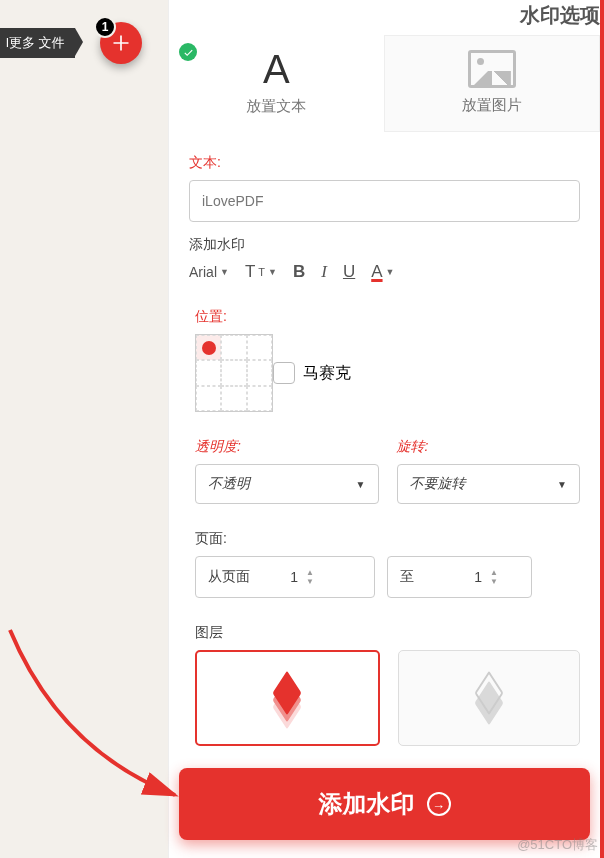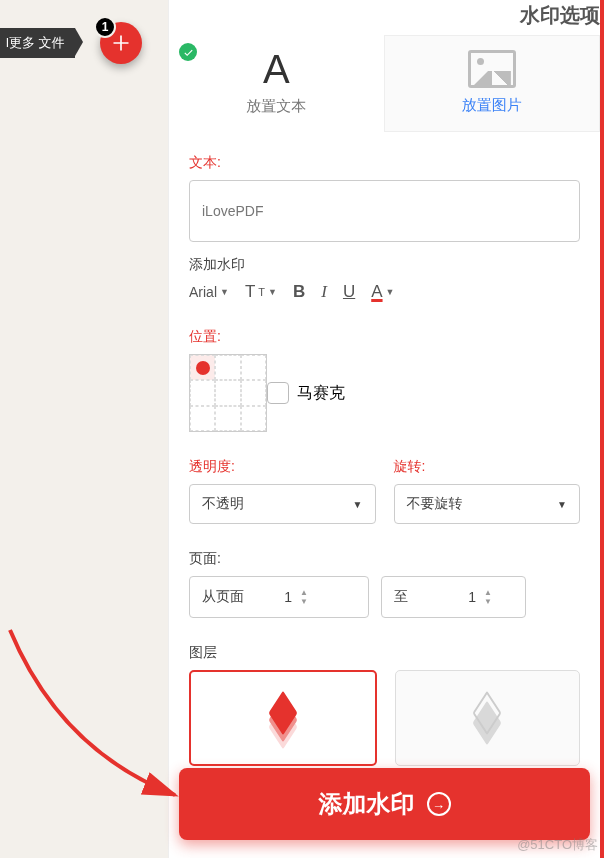--- a/index.html
+++ b/index.html
@@ -49,21 +49,21 @@
       color: #555; padding: 2px 0 6px;
     }
     .tabs { display: flex; }
     .tab {
       flex: 1; text-align: center; padding: 14px 0 16px;
       position: relative; cursor: pointer; background: #fff;
     }
     .tab.inactive { background: #fafafa; border: 1px solid #eee; }
     .tab-icon { font-size: 40px; line-height: 1; color: #333; }
     .tab.inactive .tab-icon,
-    .tab.inactive .tab-label { color: #3b82f6; }
+    .tab.inactive .tab-label { color: #737373; }
     .tab-label { margin-top: 8px; font-size: 15px; color: #777; }
     .check-badge {
       position: absolute; top: 8px; left: 10px;
       width: 18px; height: 18px; border-radius: 50%;
       background: #2ab865; display: flex; align-items: center; justify-content: center;
     }
     .check-badge svg { width: 11px; height: 11px; fill: #fff; }
     .image-icon {
       width: 48px; height: 38px; margin: 0 auto;
       border: 3px solid #bdbdbd; border-radius: 3px; position: relative;
@@ -77,51 +77,51 @@
       content: ""; position: absolute; bottom: 0; left: 2px; right: 2px;
       height: 14px;
       background: linear-gradient(135deg, transparent 45%, #bdbdbd 46%) 0 0/50% 100% no-repeat,
                   linear-gradient(45deg, transparent 50%, #bdbdbd 51%) 100% 0/55% 100% no-repeat;
     }
     .body { padding: 22px 20px 10px; }
     .label-red { color: #e5322d; font-size: 14px; margin-bottom: 8px; display: block; }
     .label-dark { color: #444; font-size: 14px; margin-bottom: 8px; display: block; }
     .text-input {
       width: 100%; border: 1px solid #ccc; border-radius: 4px;
-      padding: 22px 12px; font-size: 14px; color: #777;
+      padding: 12px 12px; font-size: 14px; color: #777;
     }
     .fmt-section { margin-top: 14px; }
     .toolbar {
       margin-top: 4px; display: flex; align-items: center; gap: 16px;
       font-size: 14px; color: #555;
     }
     .toolbar .seg { display: flex; align-items: center; gap: 3px; cursor: pointer; }
     .toolbar .caret { font-size: 9px; color: #666; }
     .bold { font-weight: bold; font-size: 17px; }
     .italic { font-style: italic; font-family: Georgia, serif; font-size: 17px; }
     .underline { text-decoration: underline; font-size: 17px; }
     .fontcolor { text-decoration: underline; text-decoration-color: #e5322d; text-decoration-thickness: 3px; font-size: 17px; }
-    .section { margin-top: 26px; }
+    .section { margin-top: 26px; margin-left: 6px; }
     .pos-row { display: flex; align-items: center; }
     .pos-grid {
       width: 78px; height: 78px; border: 1px solid #ccc;
       display: grid; grid-template: repeat(3,1fr)/repeat(3,1fr);
     }
     .pos-cell { border: 1px dashed #ddd; position: relative; cursor: pointer; }
     .pos-cell.sel { background: #fcebea; }
     .pos-cell.sel::after {
       content: ""; position: absolute; top: 50%; left: 50%;
       width: 14px; height: 14px; margin: -7px 0 0 -7px;
       border-radius: 50%; background: #e5322d;
     }
     .mosaic { display: flex; align-items: center; gap: 8px; }
     .checkbox {
       width: 22px; height: 22px; border: 1px solid #bbb; border-radius: 4px; background: #fff;
     }
-    .two-col { display: flex; gap: 18px; }
+    .two-col { display: flex; gap: 18px; font-style: italic; }
     .col { flex: 1; }
     .select {
       width: 100%; border: 1px solid #ccc; border-radius: 4px;
       padding: 10px 12px; font-size: 14px; color: #444;
       display: flex; justify-content: space-between; align-items: center;
       cursor: pointer; background: #fff;
     }
     .select .caret { font-size: 10px; }
     .page-row { display: flex; gap: 12px; align-items: center; }
     .page-box {

